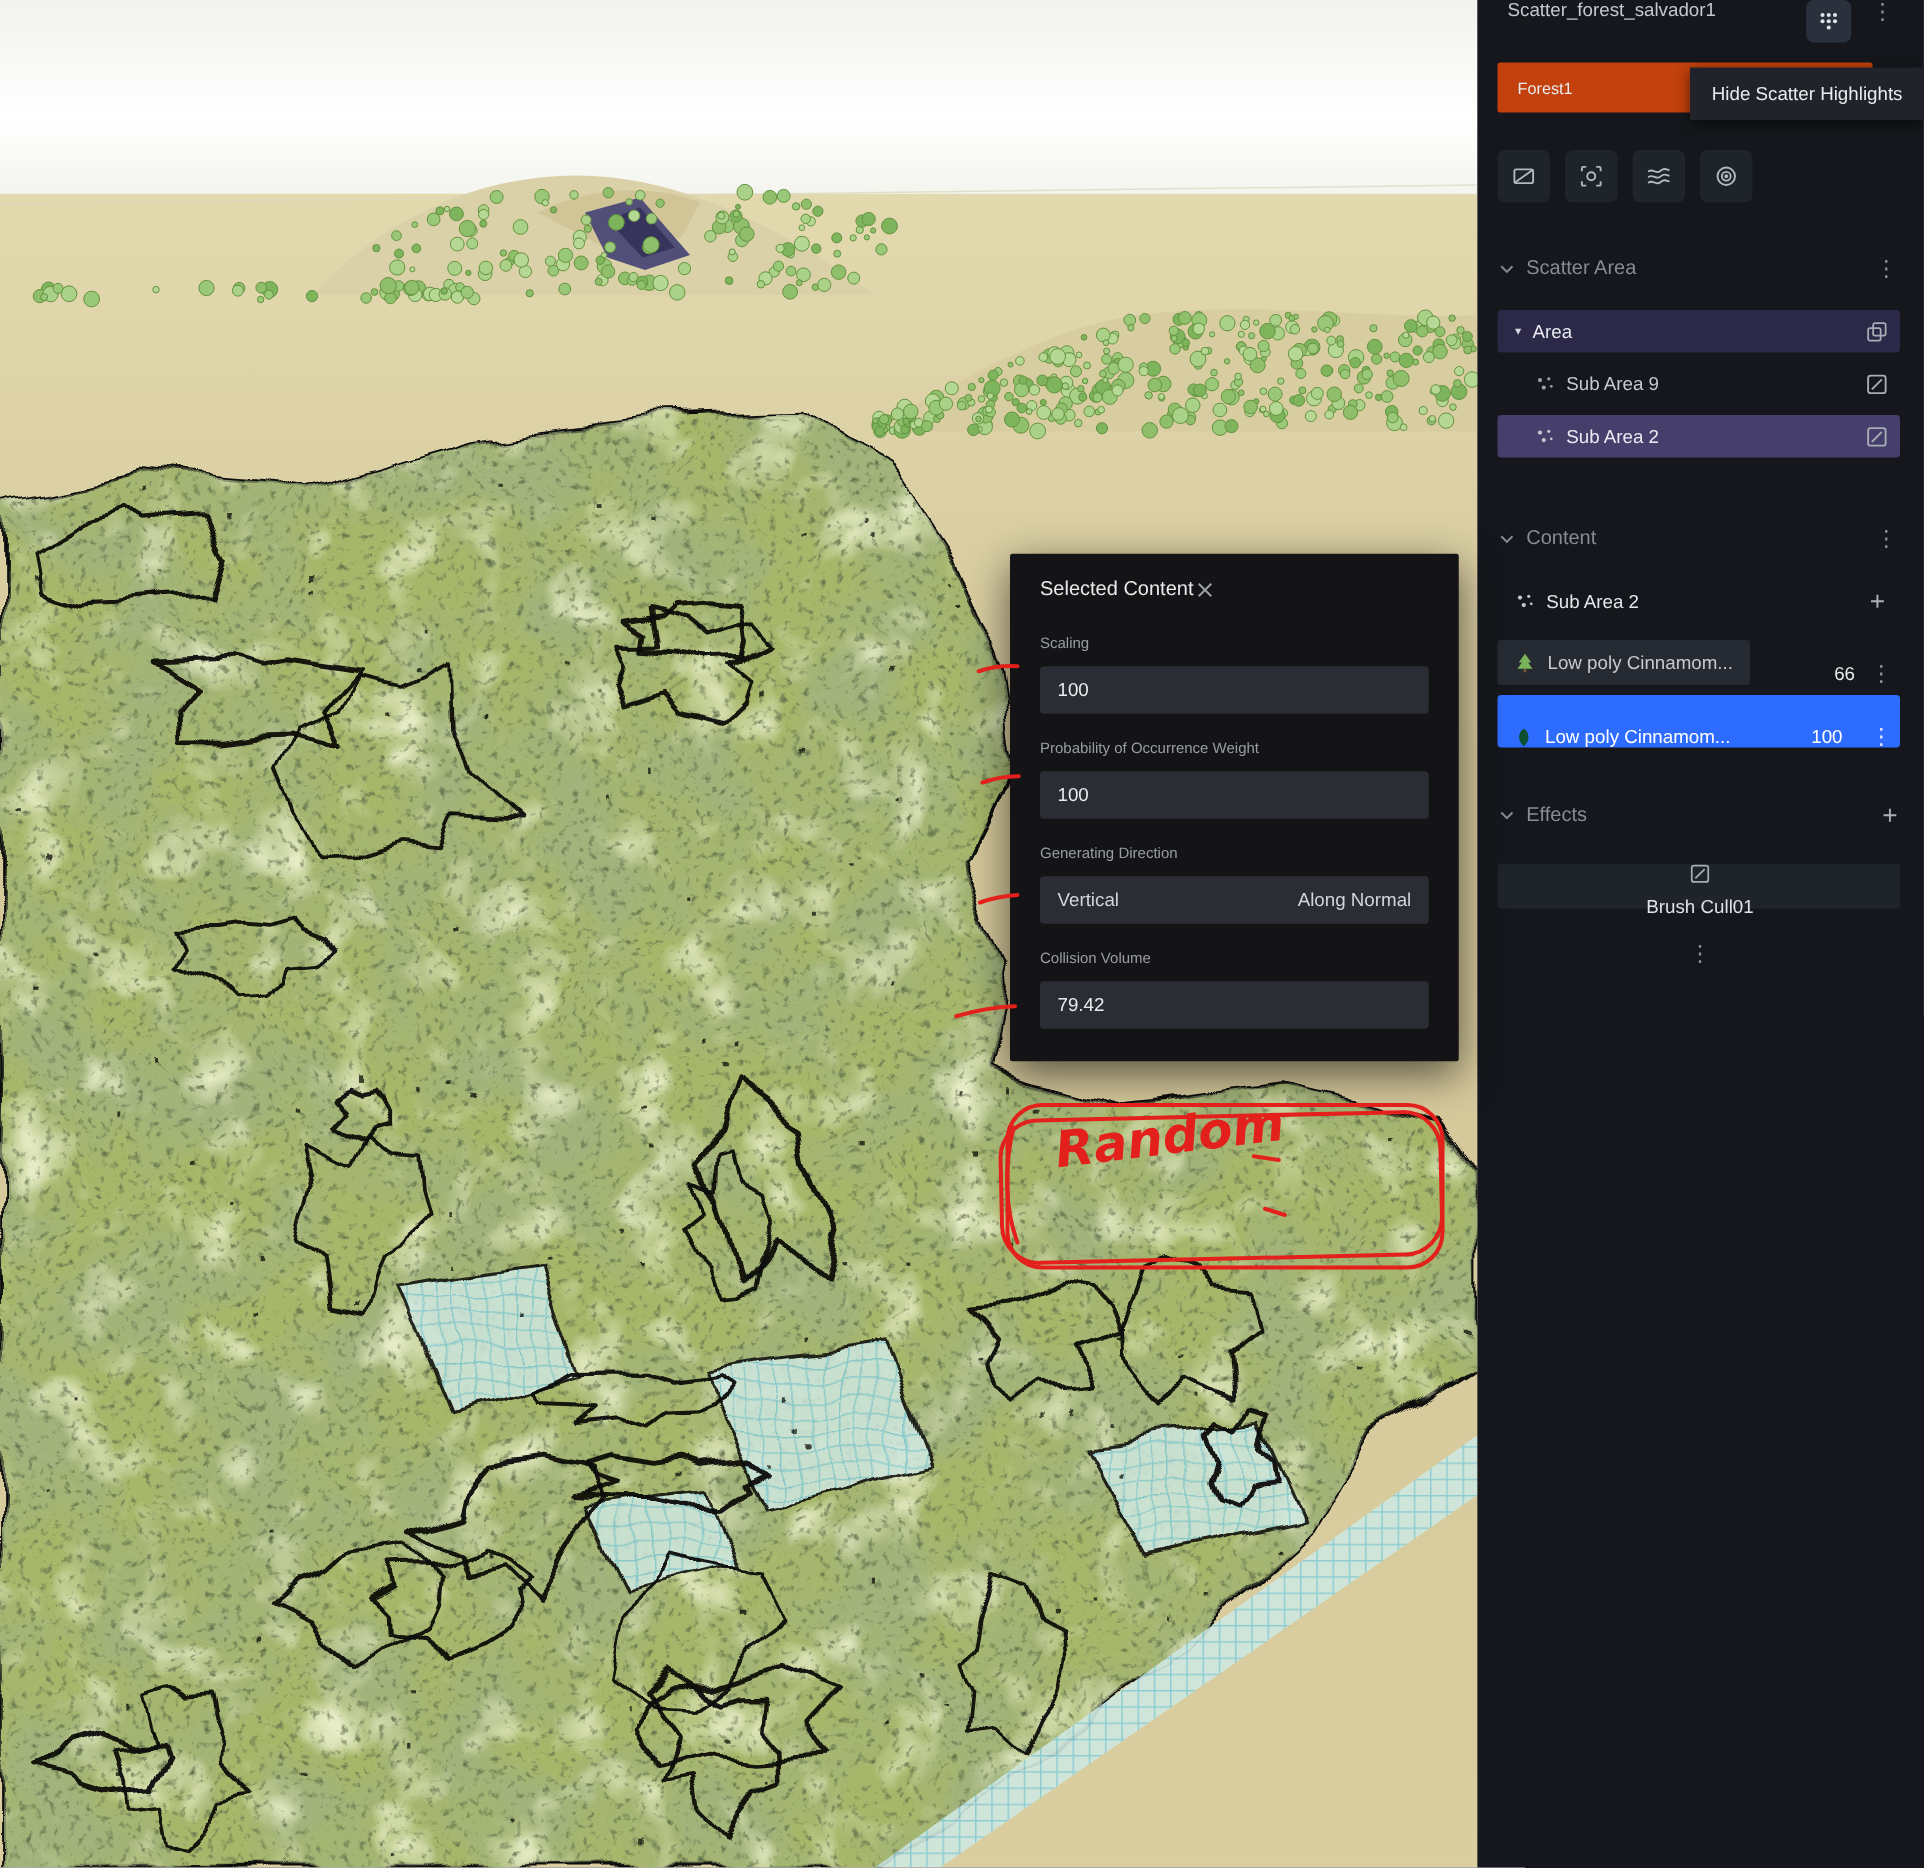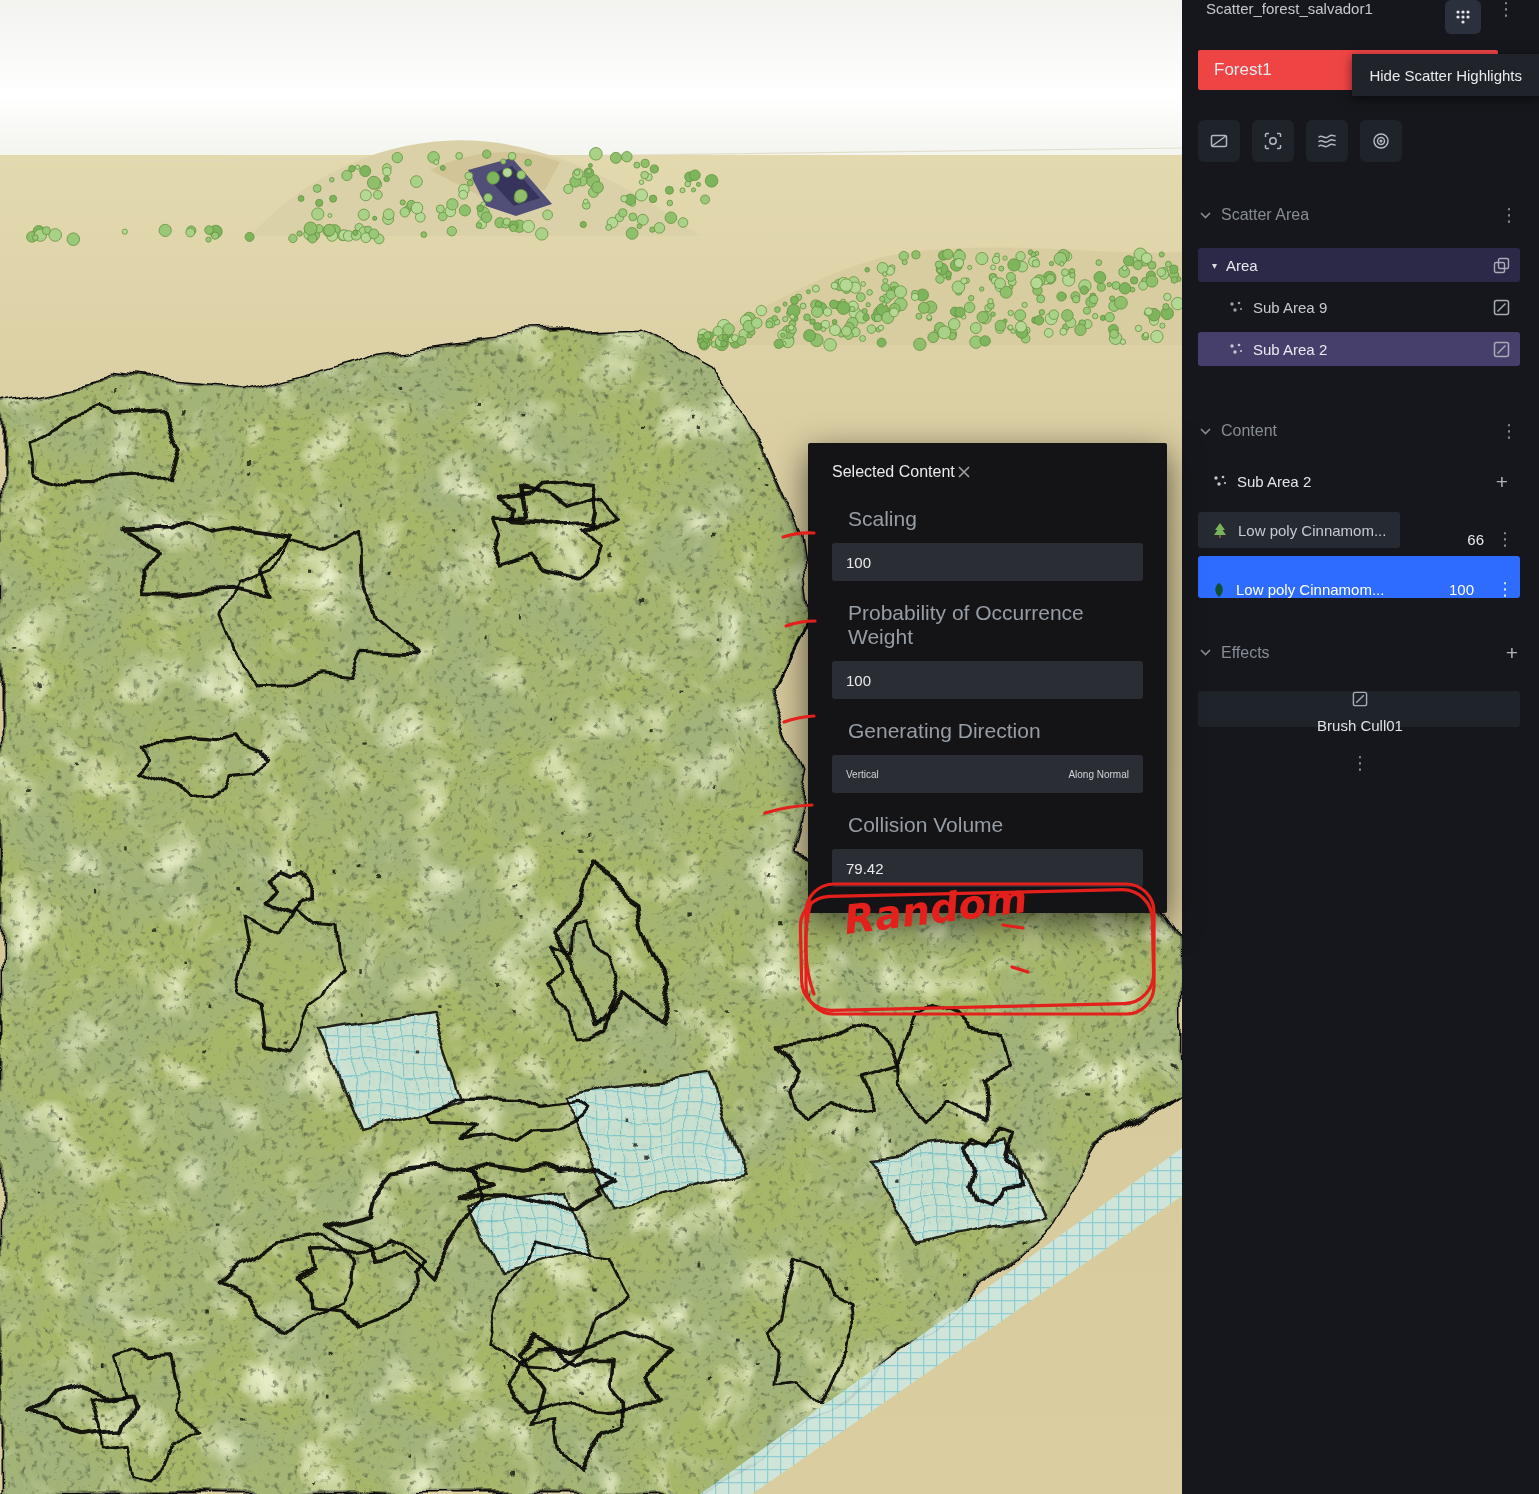--- a/index.html
+++ b/index.html
@@ -12,22 +12,22 @@
 
   
   #anno{position:absolute;left:0;top:0;z-index:60;pointer-events:none;}
 
   
   .sidebar{position:absolute;left:1182px;top:0;width:357px;height:1494px;background:#15171c;color:#c9cdd3;z-index:10;}
   .sb-top{display:flex;align-items:flex-start;height:44px;padding:0 22px 0 24px;gap:14px;}
   .sb-title{flex:1;font-size:15px;color:#c4c8cf;white-space:nowrap;overflow:hidden;}
   .hl-btn{width:36px;height:34px;background:#2b313c;border-radius:6px;display:flex;align-items:center;justify-content:center;cursor:pointer;}
   .dots{color:#8b919a;font-size:18px;line-height:1;cursor:pointer;padding:0 2px;}
-  .preset-tab{margin:6px 0 0 16px;width:300px;height:40px;background:#ef4444;display:flex;align-items:center;
-              padding-left:16px;font-size:17px;color:#e8eaed;border-radius:2px;box-sizing:border-box;}
+  .preset-tab{margin:6px 0 0 16px;width:300px;height:40px;background:#c2410c;display:flex;align-items:center;
+              padding-left:16px;font-size:13px;color:#e8eaed;border-radius:2px;box-sizing:border-box;}
   .tooltip{position:absolute;top:54px;right:0;height:42px;background:#202329;display:flex;align-items:center;
            padding:0 17px;font-size:15px;color:#e9ebee;box-shadow:0 3px 10px rgba(0,0,0,.55);z-index:40;white-space:nowrap;}
   .icon-row{display:flex;gap:12px;margin:30px 0 0 16px;}
   .tool-btn{width:42px;height:42px;background:#1f232a;border-radius:6px;display:flex;align-items:center;justify-content:center;color:#b3b9c2;cursor:pointer;}
   .section-head{display:flex;align-items:center;margin:44px 19px 0 18px;gap:10px;color:#868c95;font-size:16px;}
   .section-head.content-h{margin-top:56px;}
   .grow{flex:1;}
   .plus{color:#aab0b8;font-size:21px;line-height:1;cursor:pointer;padding:0 2px;}
   .row{display:flex;align-items:center;height:34px;margin:8px 19px 0 16px;border-radius:3px;font-size:15px;
        color:#c6cad0;padding:0 10px 0 14px;gap:9px;cursor:pointer;}
@@ -48,26 +48,26 @@
   .brush-row{height:36px;margin:28px 19px 0 16px;background:#1f232a;border-radius:3px;display:flex;align-items:center;
              padding:0 10px 0 12px;font-size:15px;color:#dfe2e7;gap:10px;cursor:pointer;flex-direction:column;}
 
   
   .dialog{position:absolute;left:808px;top:443px;width:359px;background:#141416;border-radius:2px;
           box-shadow:0 10px 34px rgba(0,0,0,.6);z-index:20;color:#e9eaec;box-sizing:border-box;}
   .dlg-head{display:flex;align-items:center;justify-content:flex-start;padding:20px 24px 12px;}
   .dlg-title{font-size:16px;}
   .close{cursor:pointer;display:flex;padding:2px;}
   .dlg-body{padding:4px 24px 26px;}
-  .f-label{font-size:21px;color:#979da5;margin:20px 16px 12px;}
+  .f-label{font-size:12px;color:#979da5;margin:20px 0 12px;}
   .f-label:first-child{margin-top:10px;}
   input.field{width:100%;box-sizing:border-box;height:38px;background:#2a2d33;border:none;border-radius:3px;
               color:#e9eaec;font-size:15px;padding:0 14px;font-family:inherit;outline:none;}
   .segment{height:38px;background:#2a2d33;border-radius:3px;display:flex;align-items:center;
-           justify-content:space-between;padding:0 14px;font-size:10px;color:#d2d6db;}
+           justify-content:space-between;padding:0 14px;font-size:15px;color:#d2d6db;}
   .seg-opt{cursor:pointer;}
 </style>
 </head>
 <body>
 
 <div class="viewport">
   <svg id="scene" width="1182" height="1494">
       <defs>
         <linearGradient id="sky" x1="0" y1="0" x2="0" y2="1">
           <stop offset="0" stop-color="#f2f2ef"></stop>

